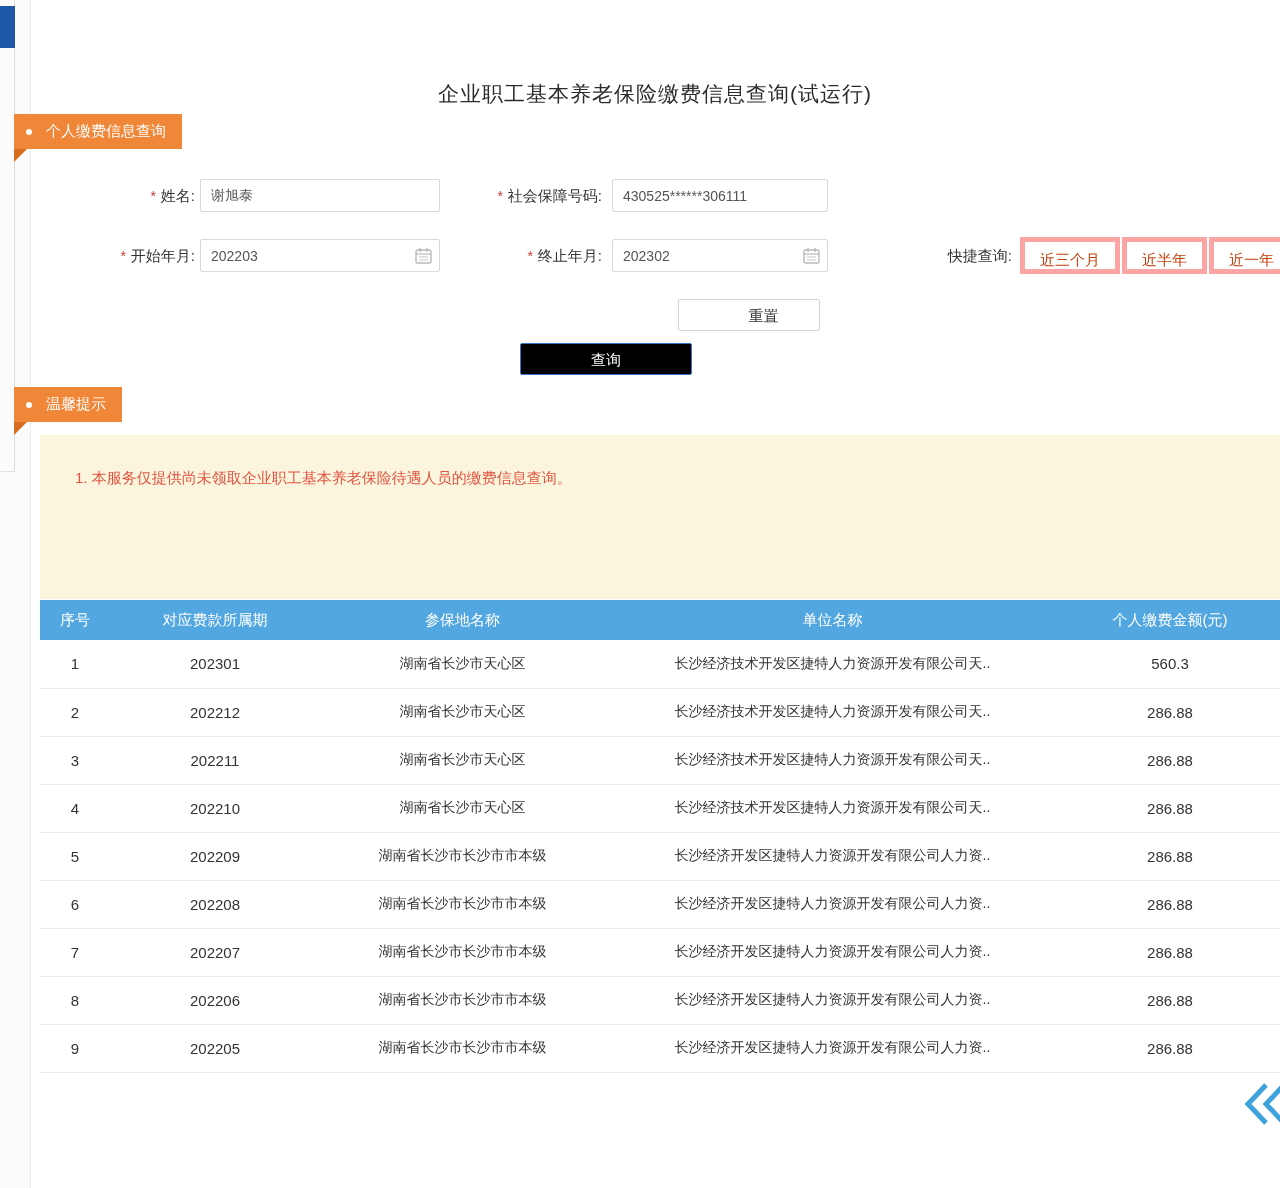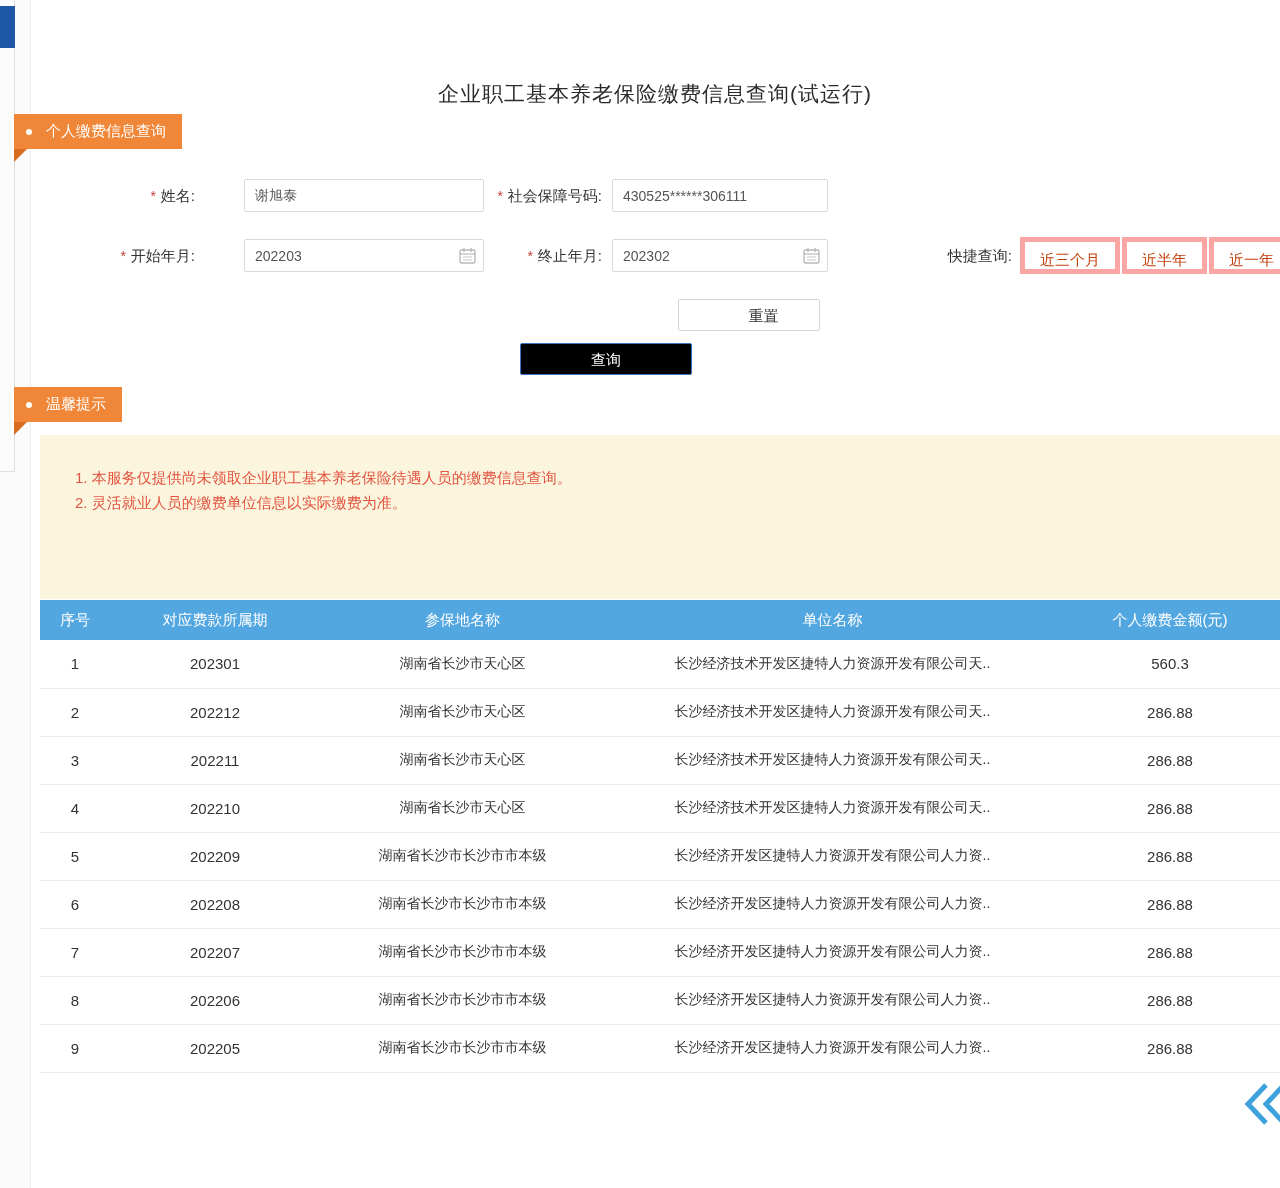--- a/index.html
+++ b/index.html
@@ -34,21 +34,21 @@
   .req { color:#c43c35; margin-right:5px; font-size:14px; }
   .inp { position:absolute; height:33px; border:1px solid #d9d9d9; border-radius:2px;
     font-size:14px; padding:0 10px; font-family:inherit; outline:none; width:100%; }
   .inp.disabled { background:#f4f4f4; color:#a9a9a9; }
   .inp-wrap { position:absolute; height:33px; }
   .inp-wrap .inp { position:absolute; left:0; top:0; color:#555; background:#fff; padding-right:30px; }
   .cal-icon { position:absolute; right:8px; top:8px; width:17px; height:17px; cursor:pointer; }
 
   .row1 { top:179px; } .row2 { top:239px; }
   #name-label,#start-label { left:60px; width:135px; }
-  #name-input-wrap,#start-wrap { left:200px; width:240px;margin-left:44px; }
+  #name-input-wrap,#start-wrap { left:200px; width:240px; }
   #ssn-label,#end-label { left:450px; width:152px; }
   #ssn-input-wrap,#end-wrap { left:612px; width:216px; }
 
   #quick-label { left:920px; width:92px; top:241px; height:30px; line-height:30px; }
   .quick-group { position:absolute; left:1020px; top:237px; display:flex; gap:2px; }
   .quick-btn { height:37px; line-height:35px; padding:0 15px; background:#fff;
     border:5px solid #fca5a5; font-size:15px; color:#c2410c; cursor:pointer; white-space:nowrap; }
 
   .btn { position:absolute; top:299px; height:32px; border-radius:2px; font-size:15px;
     text-align:center; line-height:32px; cursor:pointer; }
@@ -139,21 +139,20 @@
 <div class="btn" id="reset-btn">重置</div>
 
 <div class="ribbon" id="badge-tips">
   <span class="dot"></span>
   <span>温馨提示</span>
 </div>
 
 <div class="notice">
   <div class="lines">
     <p>1. 本服务仅提供尚未领取企业职工基本养老保险待遇人员的缴费信息查询。</p>
-    <p>2. 灵活就业人员的缴费单位信息以实际缴费为准。</p>
   </div>
 </div>
 
 <table class="tbl">
   <colgroup>
     <col class="col-idx">
       <col class="col-period">
       <col class="col-place">
       <col class="col-unit">
       <col class="col-amt">

